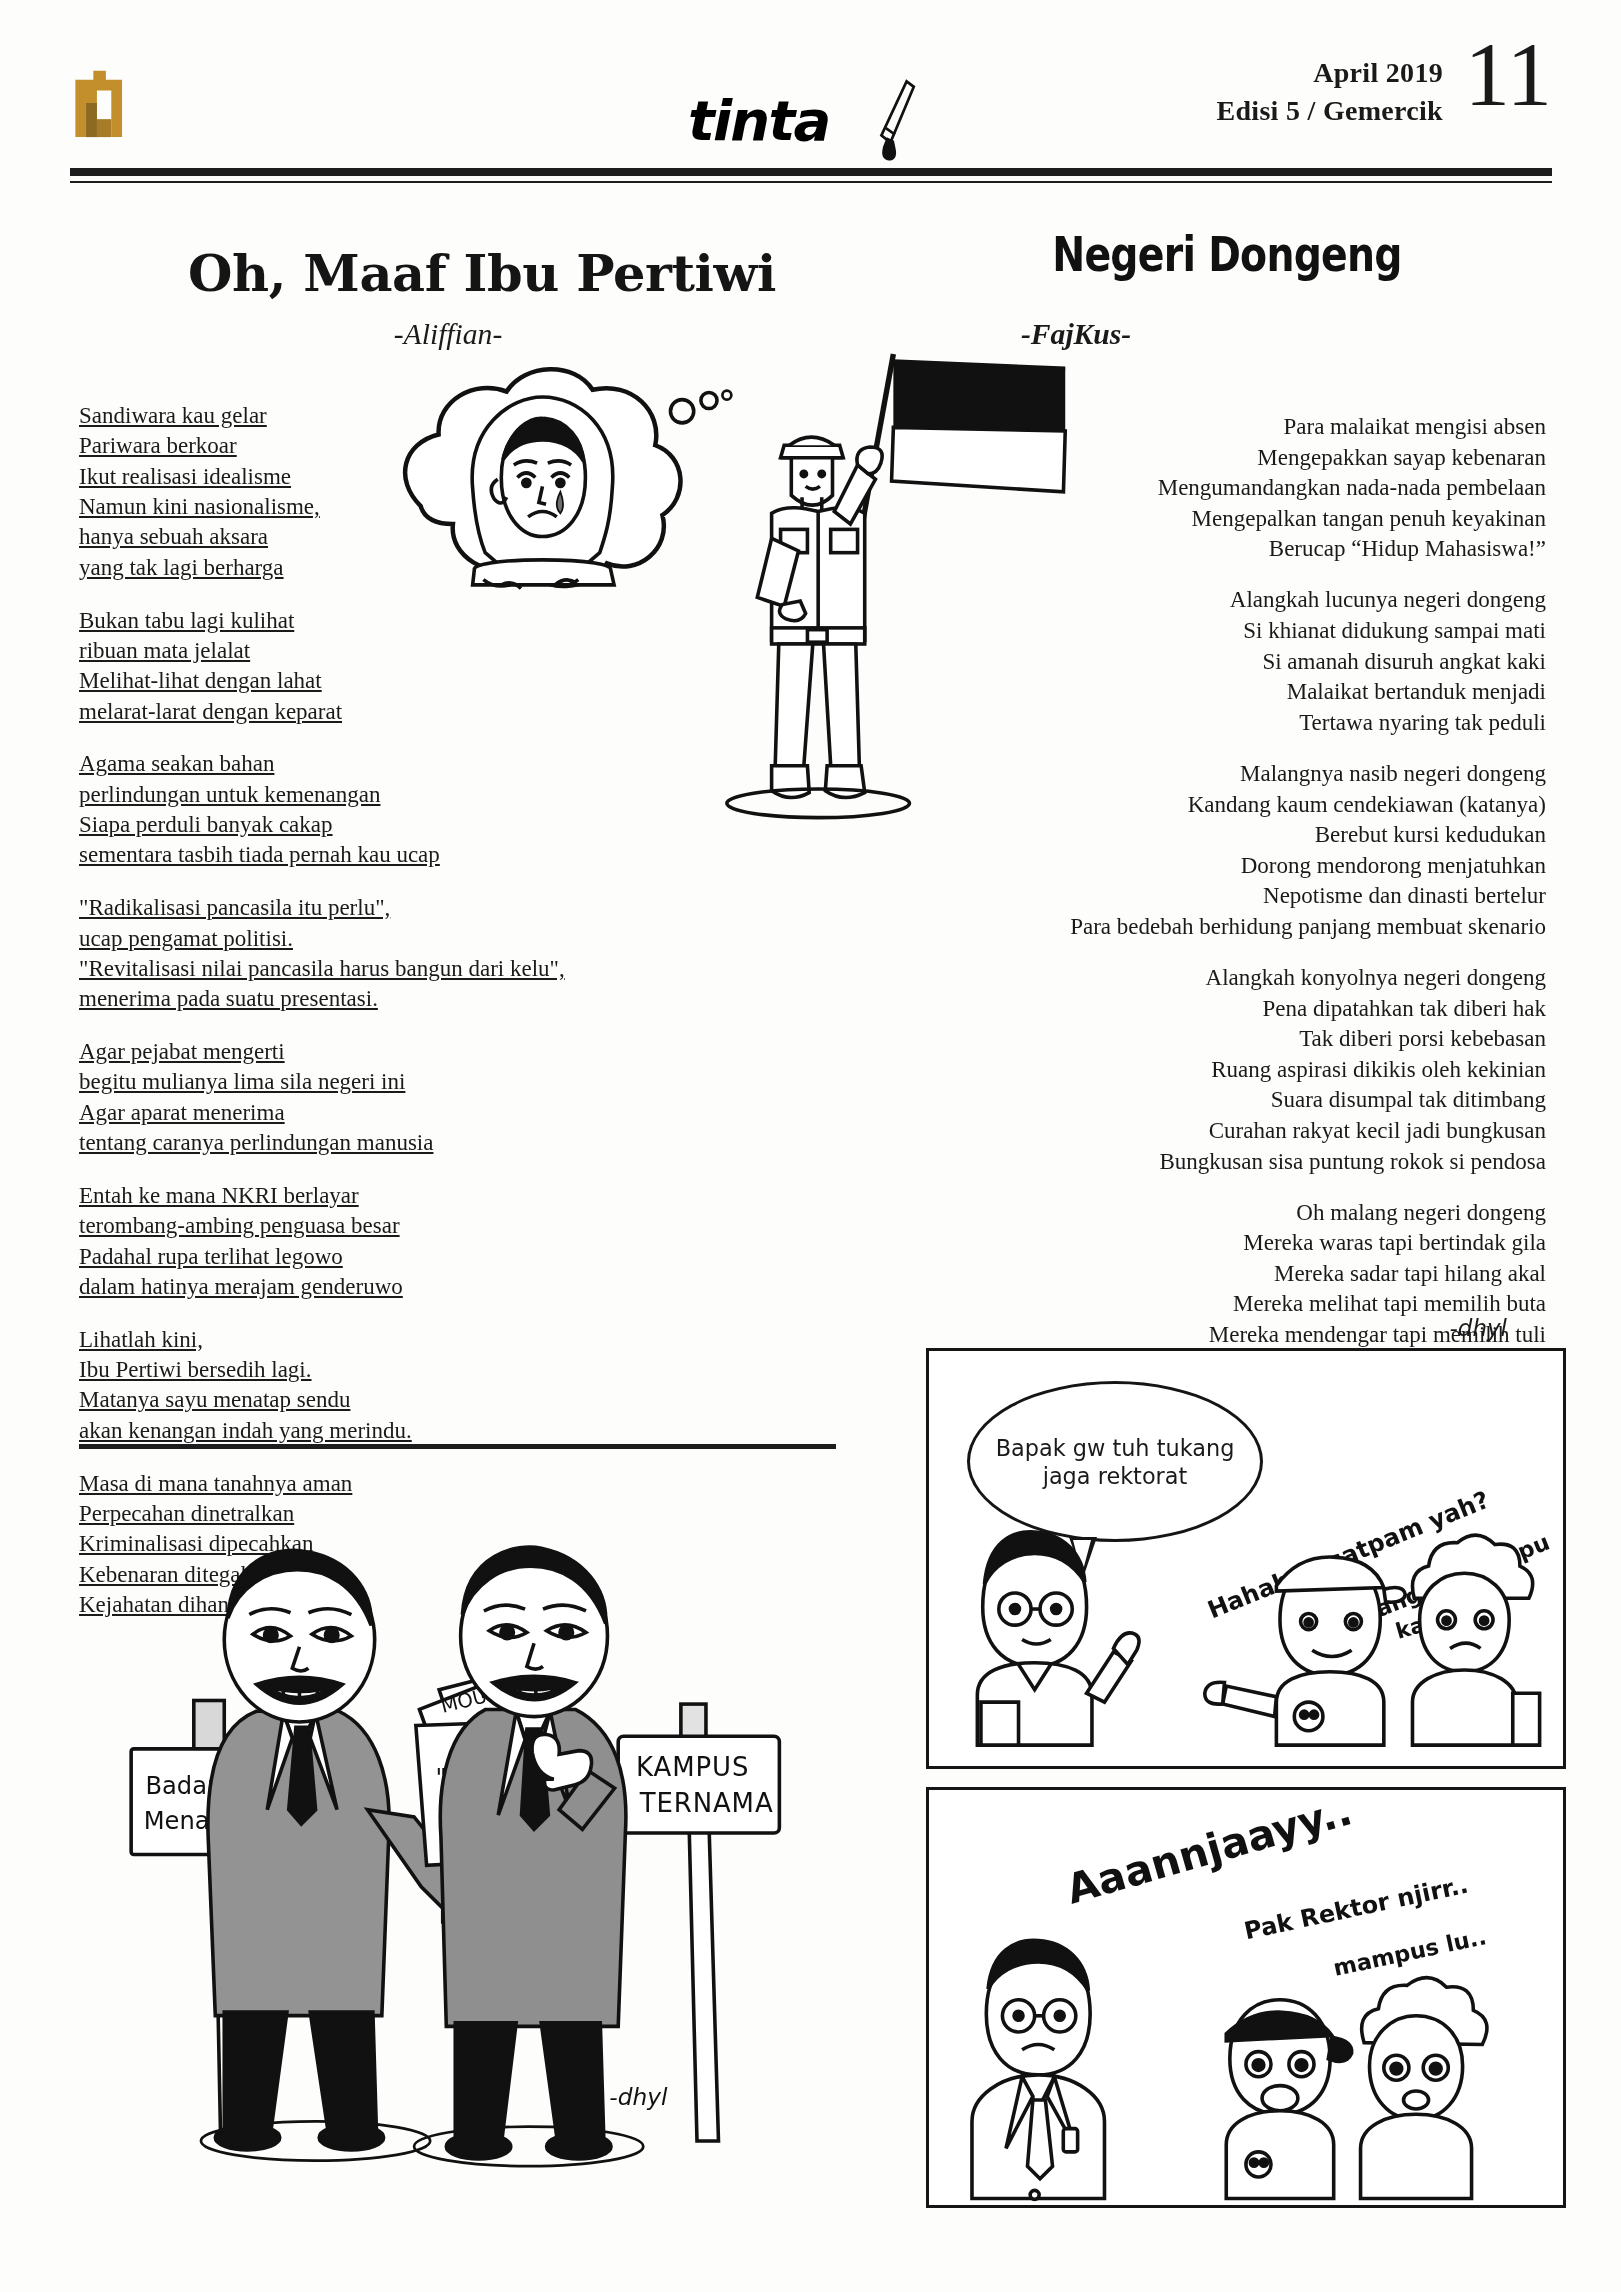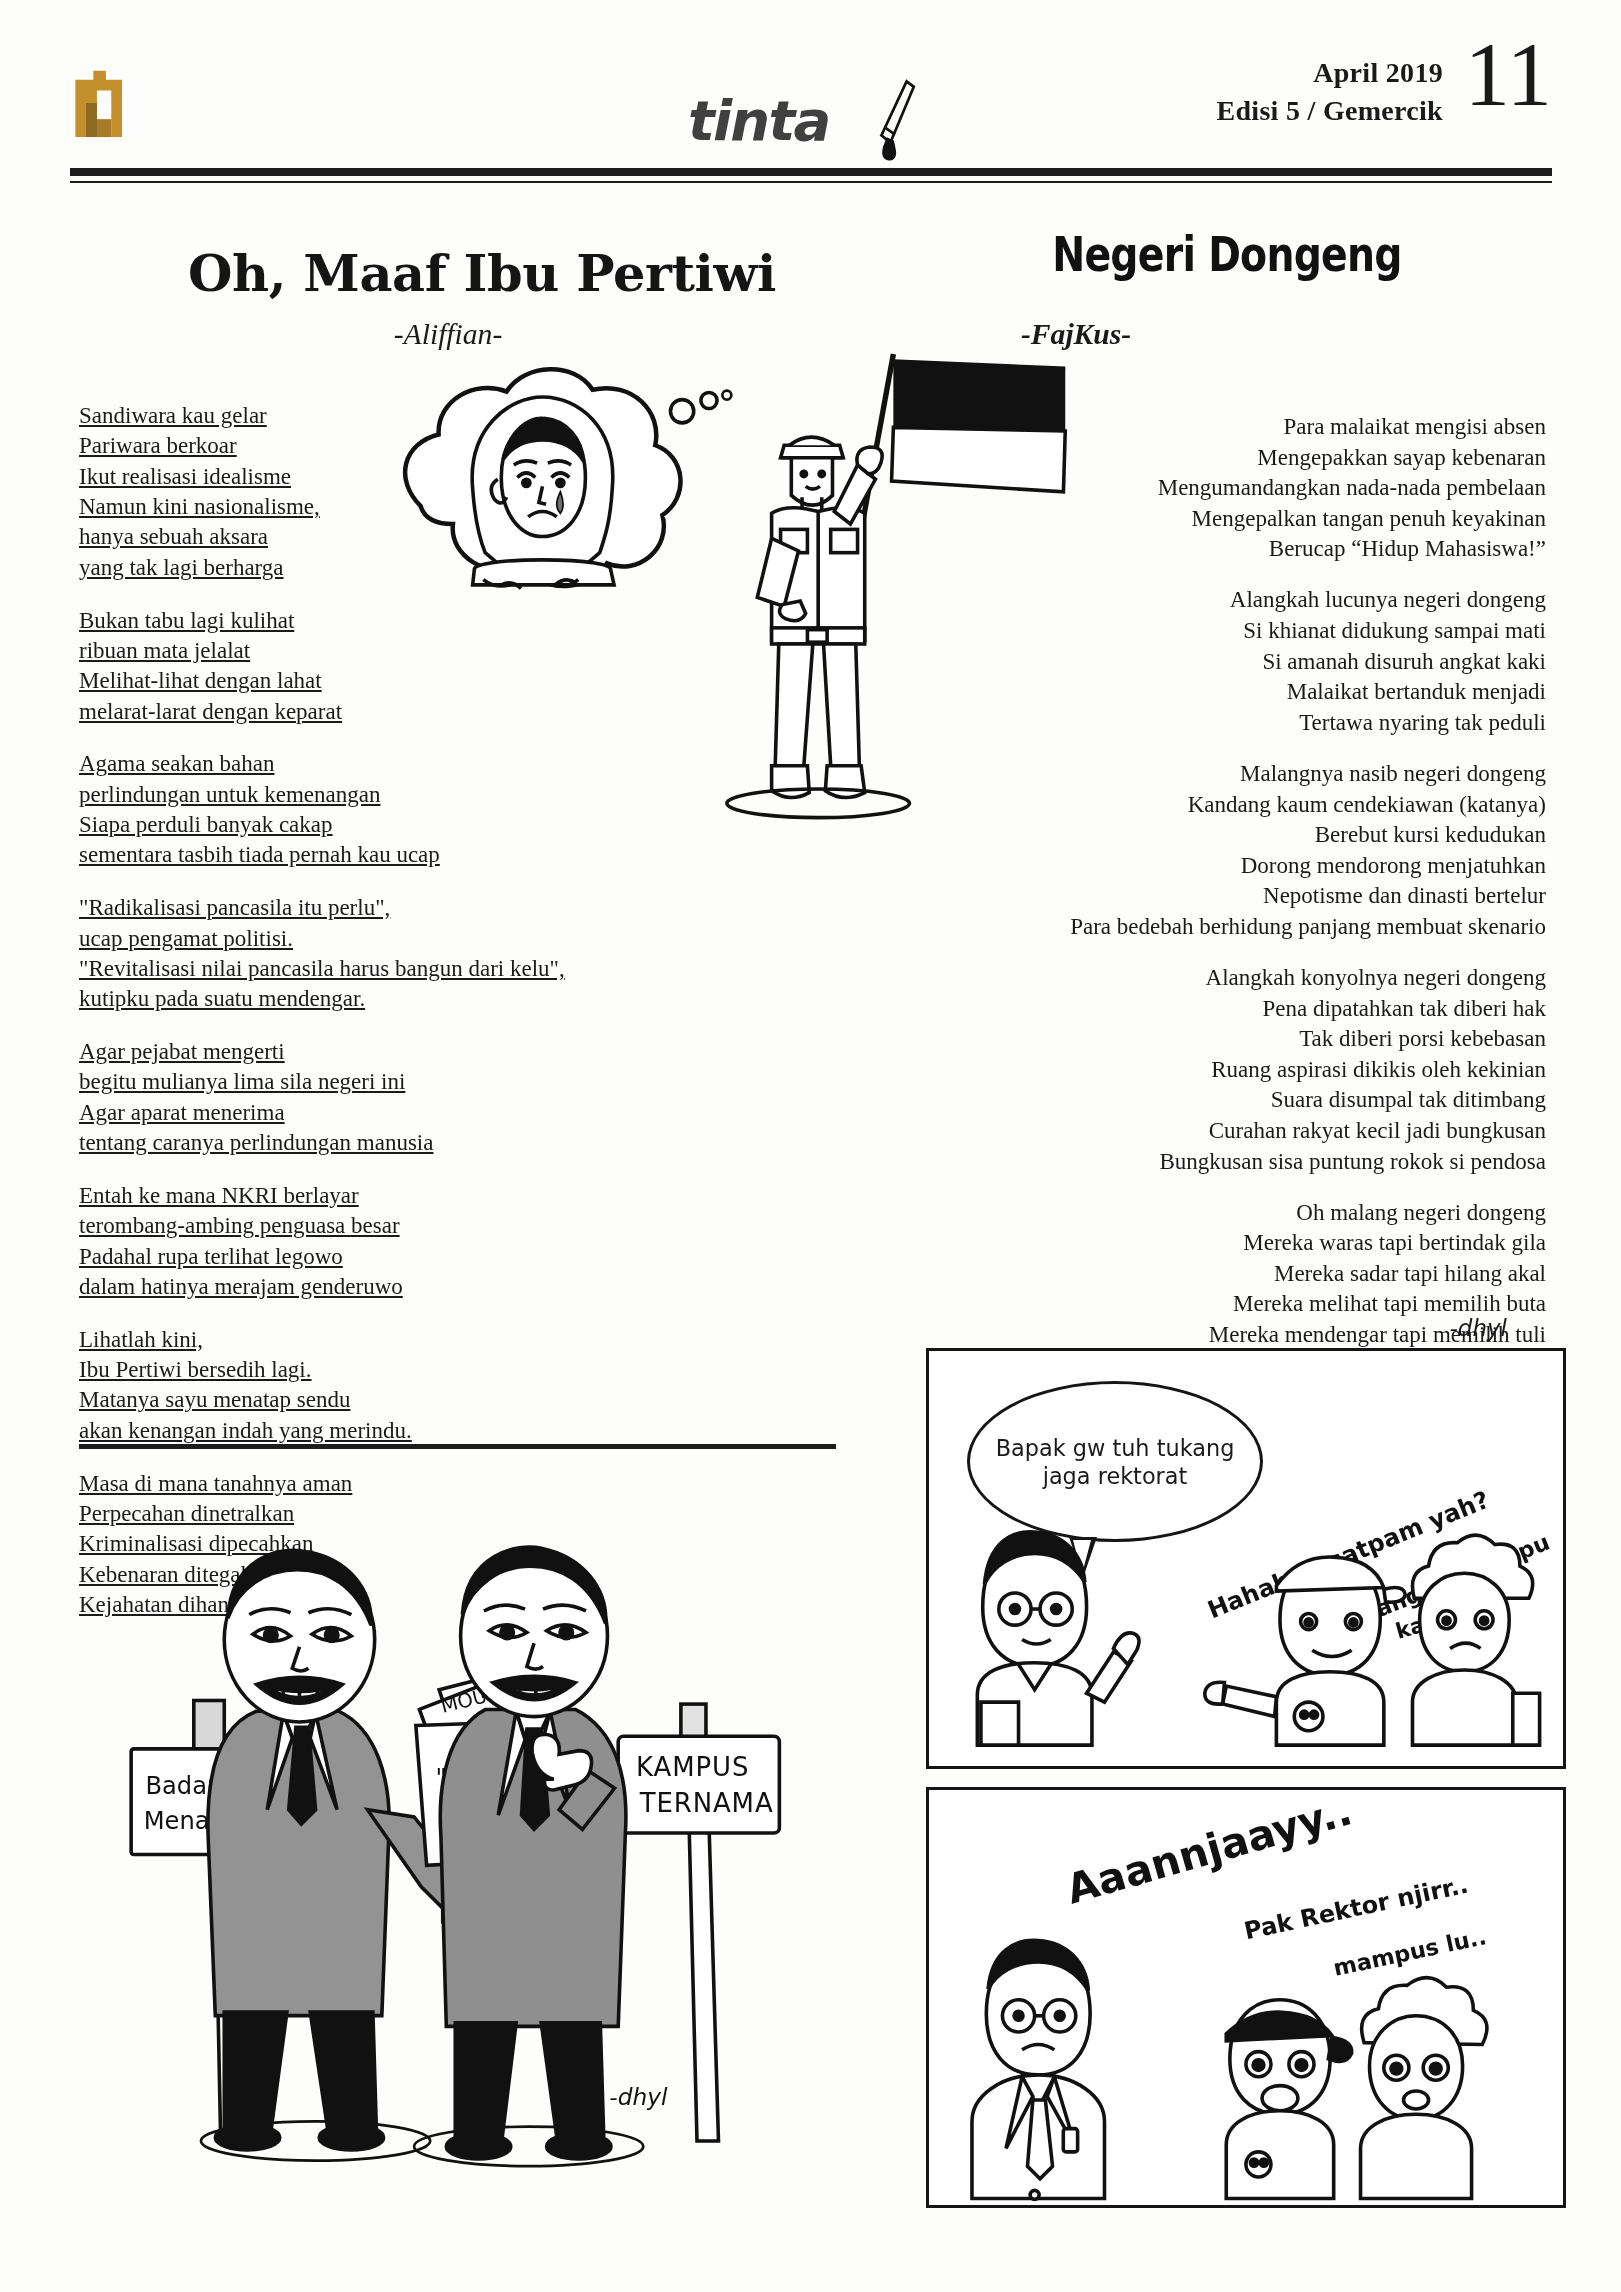--- a/index.html
+++ b/index.html
@@ -41,21 +41,21 @@
     top: 34px;
     width: 296px;
     height: 81px;
   }
   .brand-word {
     font-family: "DejaVu Sans", sans-serif;
     font-style: italic;
     font-weight: bold;
     font-size: 56px;
     letter-spacing: -1.8px;
-    color: #404040;
+    color: #000000;
     position: absolute;
     left: 0;
     top: 5.4px;
   }
   .brush-icon {
     position: absolute;
     left: 179px;
     top: -7.2px;
   }
   .issue-block {
@@ -431,21 +431,21 @@
     <div class="stanza">
       <div class="line">Agama seakan bahan</div>
       <div class="line">perlindungan untuk kemenangan</div>
       <div class="line">Siapa perduli banyak cakap</div>
       <div class="line">sementara tasbih tiada pernah kau ucap</div>
     </div>
     <div class="stanza">
       <div class="line">"Radikalisasi pancasila itu perlu",</div>
       <div class="line">ucap pengamat politisi.</div>
       <div class="line">"Revitalisasi nilai pancasila harus bangun dari kelu",</div>
-      <div class="line">kutipku pada suatu mendengar.</div>
+      <div class="line">menerima pada suatu presentasi.</div>
     </div>
     <div class="stanza">
       <div class="line">Agar pejabat mengerti</div>
       <div class="line">begitu mulianya lima sila negeri ini</div>
       <div class="line">Agar aparat menerima</div>
       <div class="line">tentang caranya perlindungan manusia</div>
     </div>
     <div class="stanza">
       <div class="line">Entah ke mana NKRI berlayar</div>
       <div class="line">terombang-ambing penguasa besar</div>

